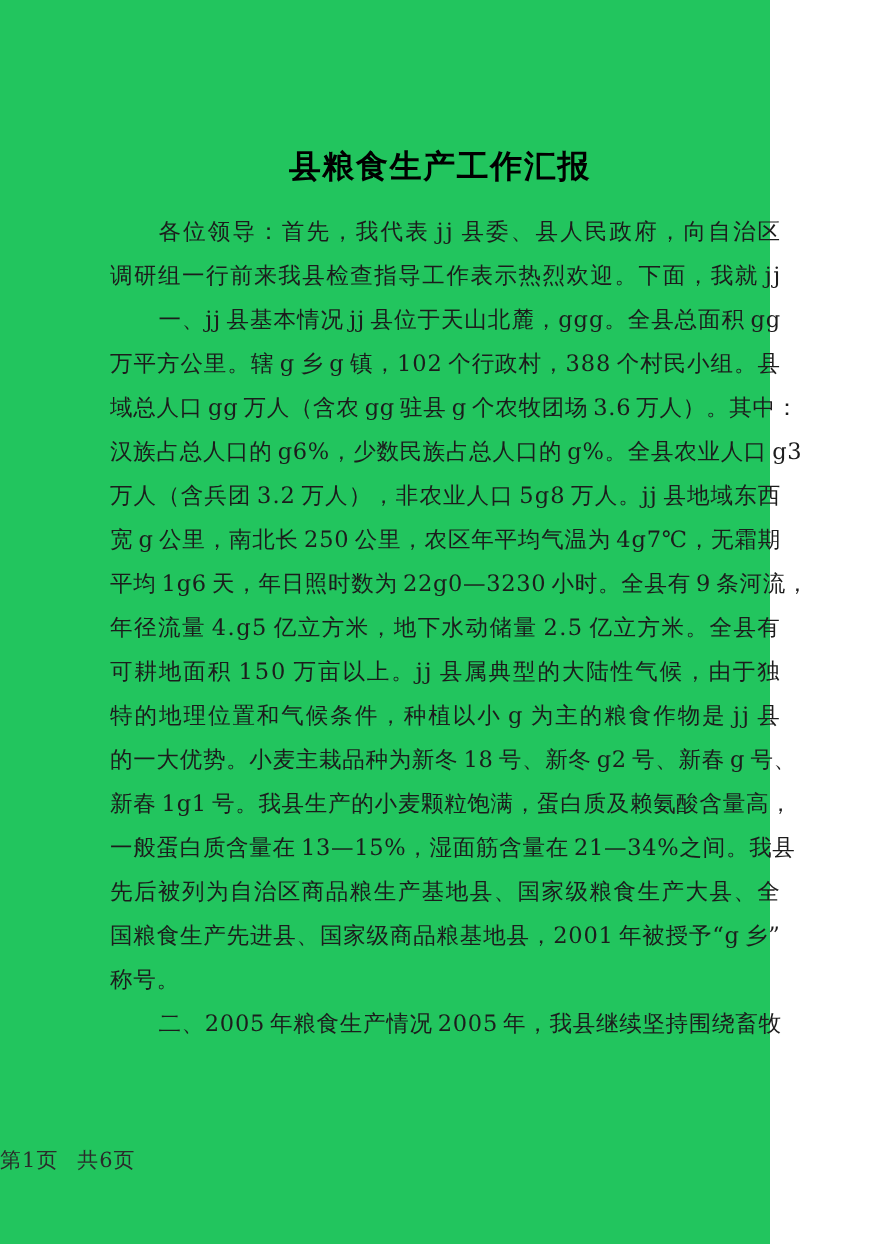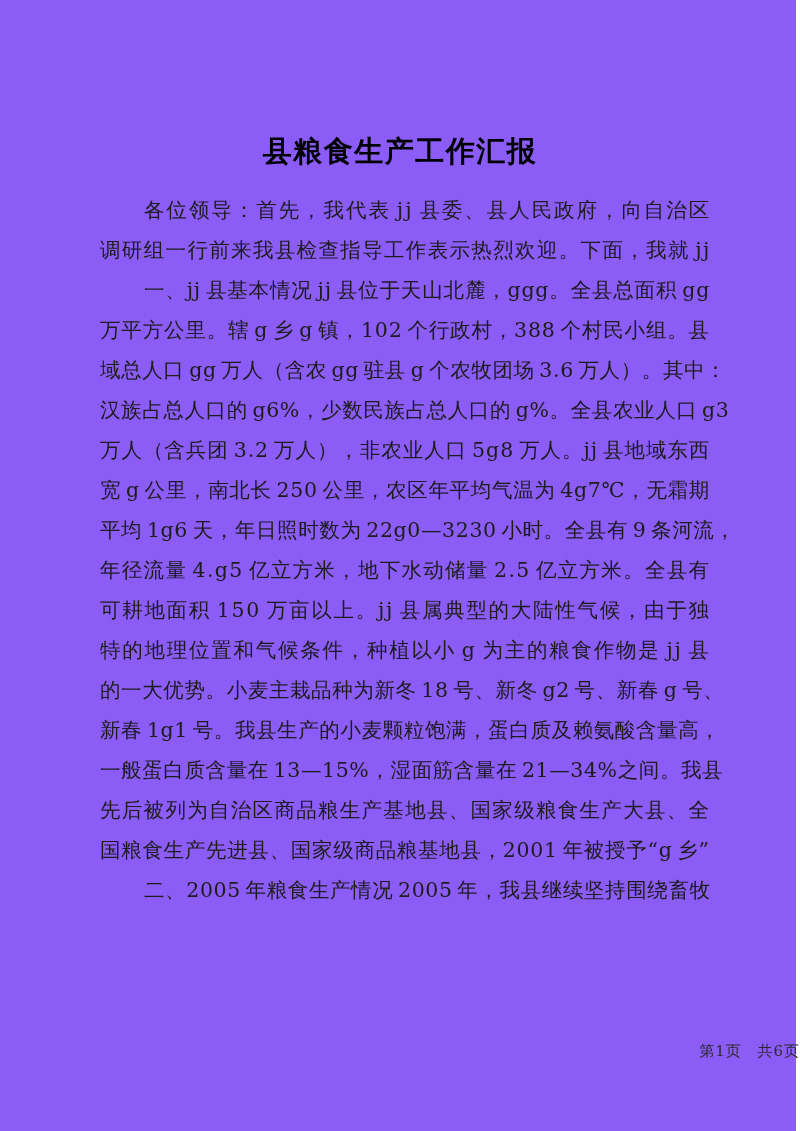--- a/index.html
+++ b/index.html
@@ -14,23 +14,23 @@
     overflow: hidden;
     font-family: "DejaVu Serif", "Liberation Serif", serif;
     color: #1a1a1a;
     -webkit-font-smoothing: antialiased;
   }
 
   #page {
     position: absolute;
     left: 0;
     top: 0;
-    width: 796px;
+    width: 700px;
     height: 1131px;
-    background: #8b5cf6;
+    background: #22c55e;
   }
 
   
   #doc-title {
     position: absolute;
     left: 0;
     top: 132px;
     width: 800px;
     text-align: center;
     font-family: "DejaVu Sans", "Liberation Sans", sans-serif;
@@ -76,22 +76,22 @@
     margin-left: 44px;
     padding-left: 0;
   }
 
   
   #page-footer {
     position: absolute;
     left: 0;
     top: 1042px;
     width: 800px;
-    text-align: right;
-    font-size: 15px;
+    text-align: left;
+    font-size: 19px;
     letter-spacing: 1px;
     color: #2a2a2a;
     font-family: "DejaVu Serif", "Liberation Serif", serif;
   }
   #page-footer .seg { display: inline-block; }
   #page-footer .seg + .seg { margin-left: 10px; }
 </style>
 </head>
 <body>
 
@@ -699,20 +699,21 @@
         <span>年</span>
         <span>被</span>
         <span>授</span>
         <span>予</span>
         <span>“</span>
         <span>g</span>
         <span> </span>
         <span>乡</span>
         <span>”</span>
       </div>
+      <div class="line">称号。</div>
       <div class="line indent justify">
         <span>二</span>
         <span>、</span>
         <span>2</span>
         <span>0</span>
         <span>0</span>
         <span>5</span>
         <span> </span>
         <span>年</span>
         <span>粮</span>

